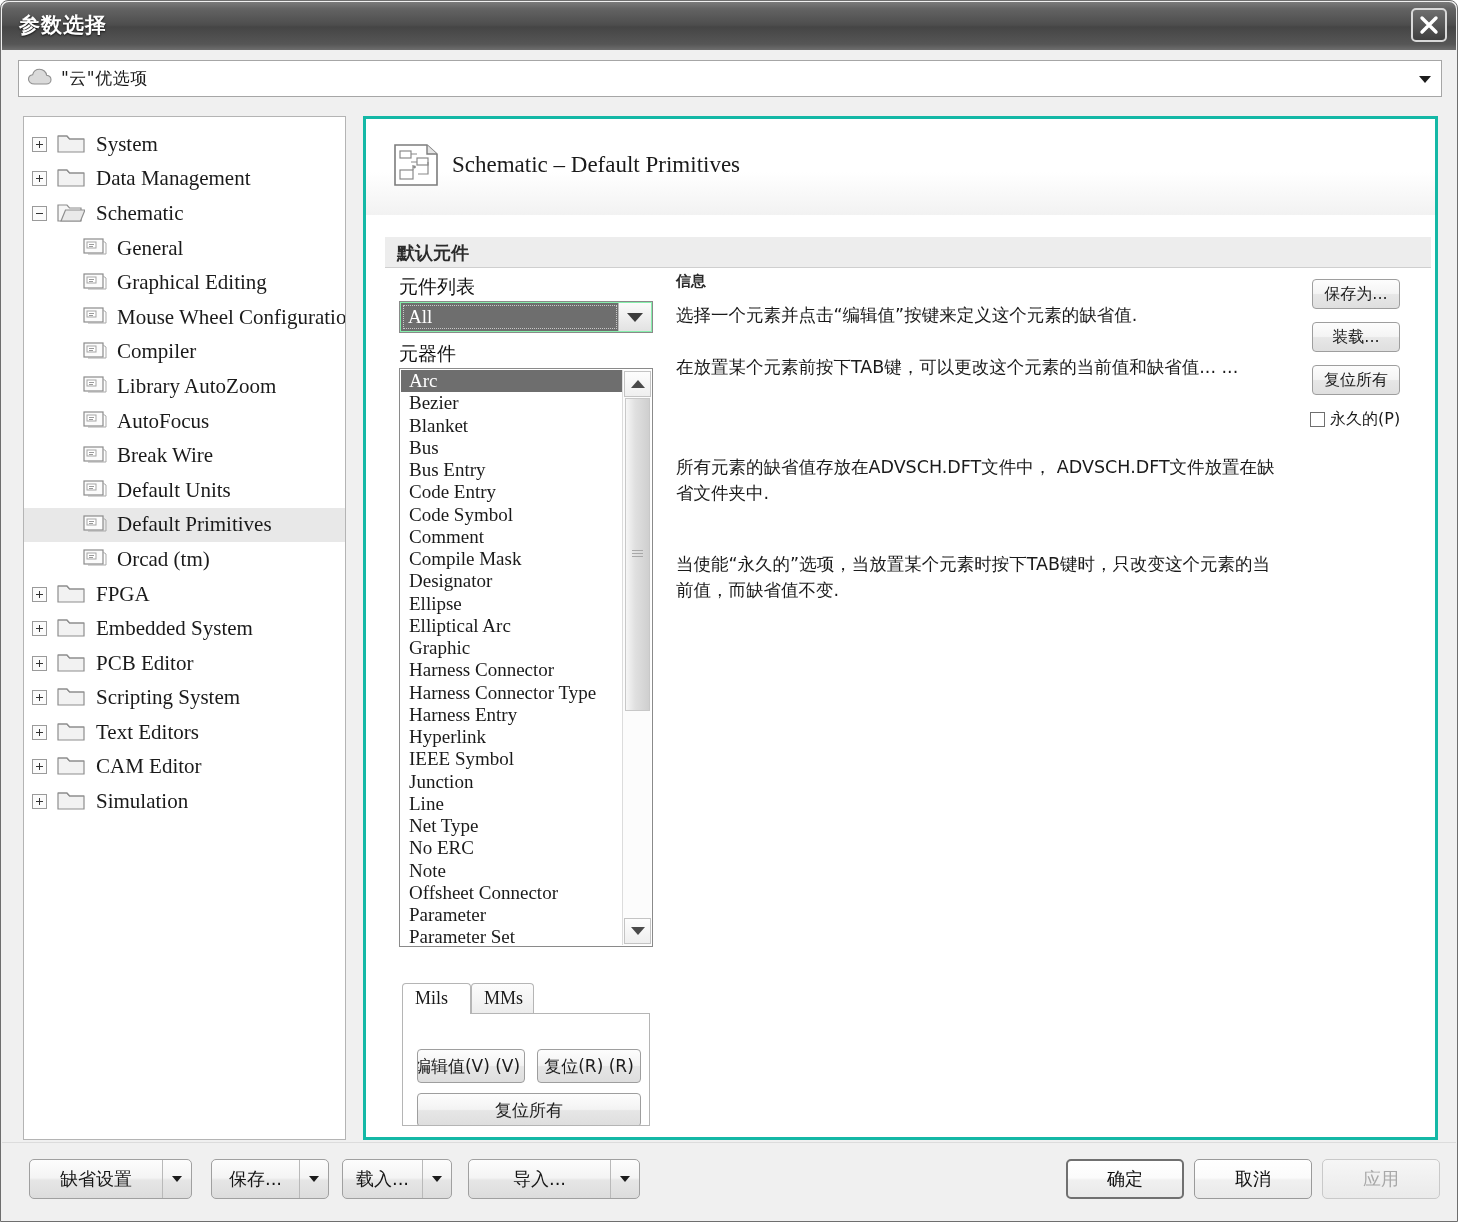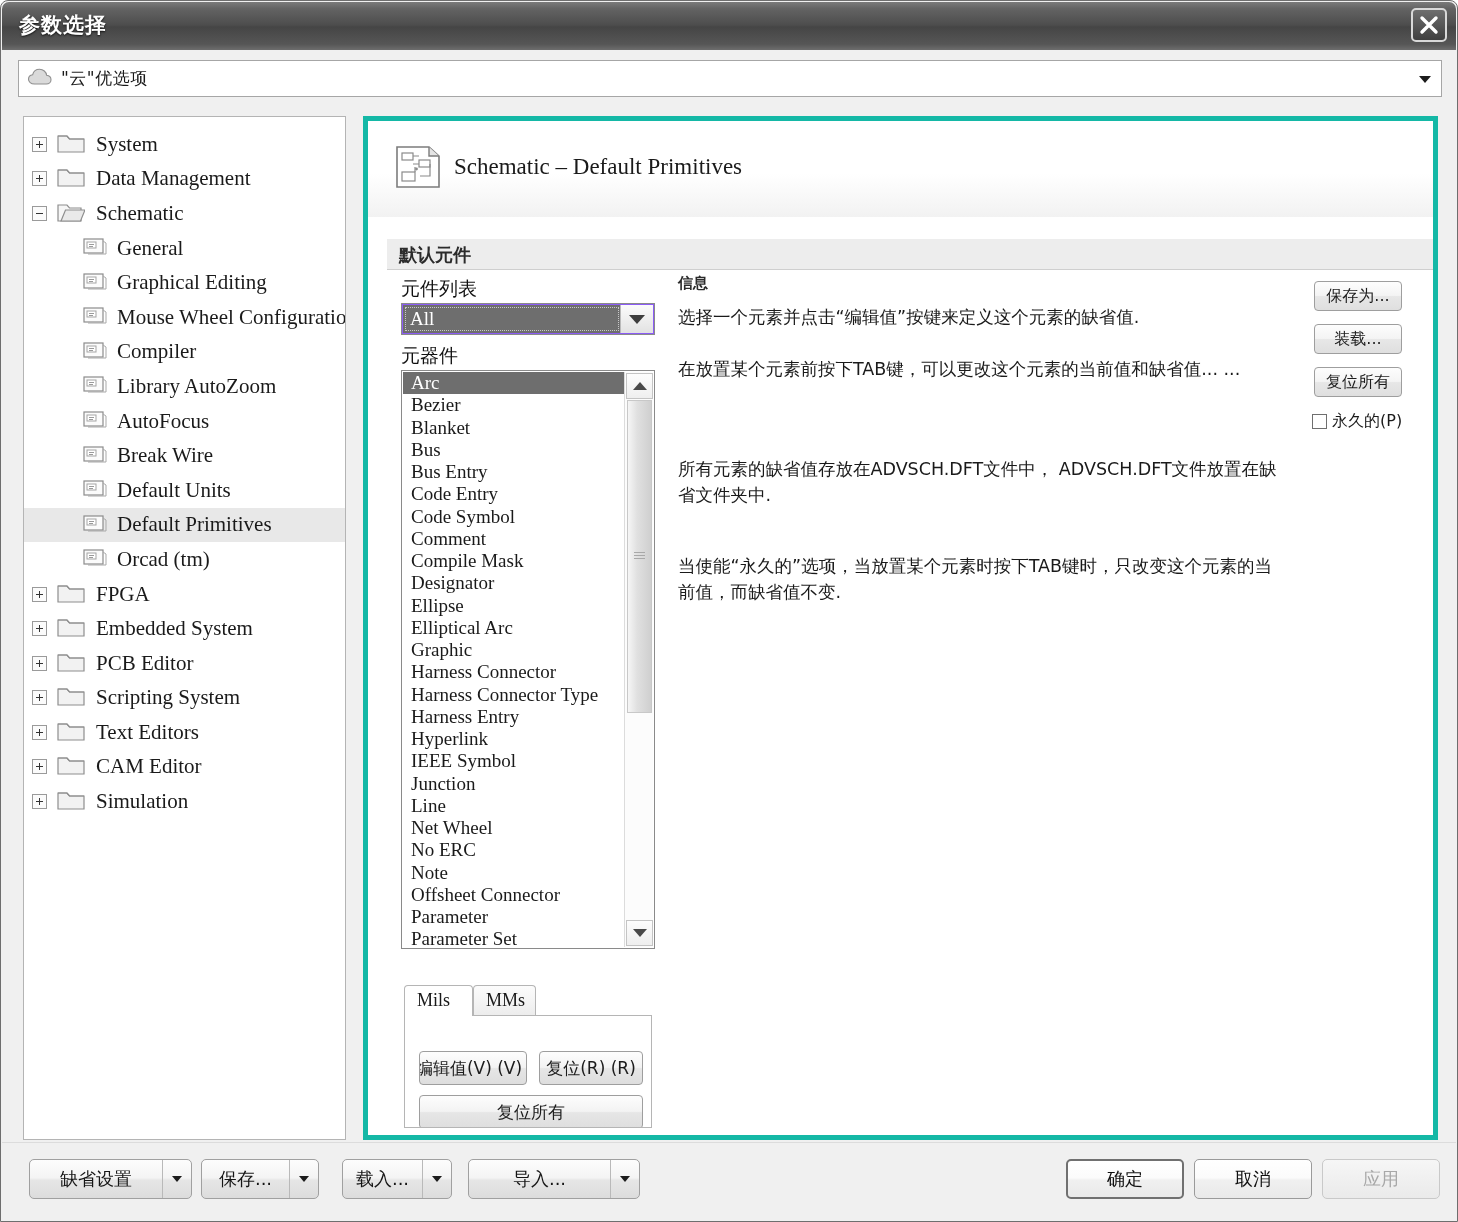--- a/index.html
+++ b/index.html
@@ -150,21 +150,21 @@
   }
   .indent-1 { padding-left: 8px; }
   .indent-2 { padding-left: 59px; }
 
   
   .content-panel {
     position: absolute;
     left: 361px; top: 5px;
     width: 1075px; height: 1024px;
     background: #ffffff;
-    border: 5px solid #14b8a6;
+    border: 3px solid #14b8a6;
     box-sizing: border-box;
     overflow: hidden;
   }
   .page-header {
     position: absolute;
     left: 0; top: 0; right: 0;
     height: 96px;
     background: linear-gradient(to bottom, #ffffff 0%, #ffffff 55%, #f2f2f2 100%);
   }
   .page-header .hdr-icon { position: absolute; left: 27px; top: 24px; }
@@ -197,21 +197,21 @@
     color: #111;
   }
   .lbl-list  { left: 33px; top: 155px; }
   .lbl-items { left: 33px; top: 222px; }
 
   .sel-combo {
     position: absolute;
     left: 33px; top: 182px;
     width: 254px; height: 32px;
     border: 1px solid #8a8a8a;
-    background: #8b5cf6;
+    background: #86efac;
     box-sizing: border-box;
   }
   .sel-combo .field {
     position: absolute;
     left: 1px; top: 1px;
     width: 218px; height: 28px;
     background: #6e6e6e;
     outline: 1px dotted #c8c8c8;
     outline-offset: -3px;
     box-sizing: border-box;
@@ -440,21 +440,21 @@
   .split-btn .sb-arrow {
     width: 28px;
     border-left: 1px solid #b9b9b9;
     display: flex; align-items: center; justify-content: center;
   }
   .tri-small {
     width:0;height:0;border-left:5px solid transparent;border-right:5px solid transparent;
     border-top: 6px solid #1c1c1c;
   }
   .fb1 { left: 27px;  width: 163px; }
-  .fb2 { left: 199px; width: 118px; }
+  .fb2 { left: 209px; width: 118px; }
   .fb3 { left: 340px; width: 110px; }
   .fb4 { left: 466px; width: 172px; }
 
   .plain-btn {
     position: absolute;
     top: 16px; height: 40px;
     border: 1px solid #9a9a9a;
     border-radius: 5px;
     background: linear-gradient(to bottom, #ffffff 0%, #fbfbfb 47%, #f0f0f0 53%, #e9e9e9 100%);
     font-family: "DejaVu Sans", sans-serif;
@@ -724,21 +724,21 @@
             <div class="list-item">Ellipse</div>
             <div class="list-item">Elliptical Arc</div>
             <div class="list-item">Graphic</div>
             <div class="list-item">Harness Connector</div>
             <div class="list-item">Harness Connector Type</div>
             <div class="list-item">Harness Entry</div>
             <div class="list-item">Hyperlink</div>
             <div class="list-item">IEEE Symbol</div>
             <div class="list-item">Junction</div>
             <div class="list-item">Line</div>
-            <div class="list-item">Net Wheel</div>
+            <div class="list-item">Net Type</div>
             <div class="list-item">No ERC</div>
             <div class="list-item">Note</div>
             <div class="list-item">Offsheet Connector</div>
             <div class="list-item">Parameter</div>
             <div class="list-item">Parameter Set</div>
           </div>
         <div class="vscroll">
           <div class="sb-btn sb-up">
               <span class="sb-tri-up"></span>
             </div>

